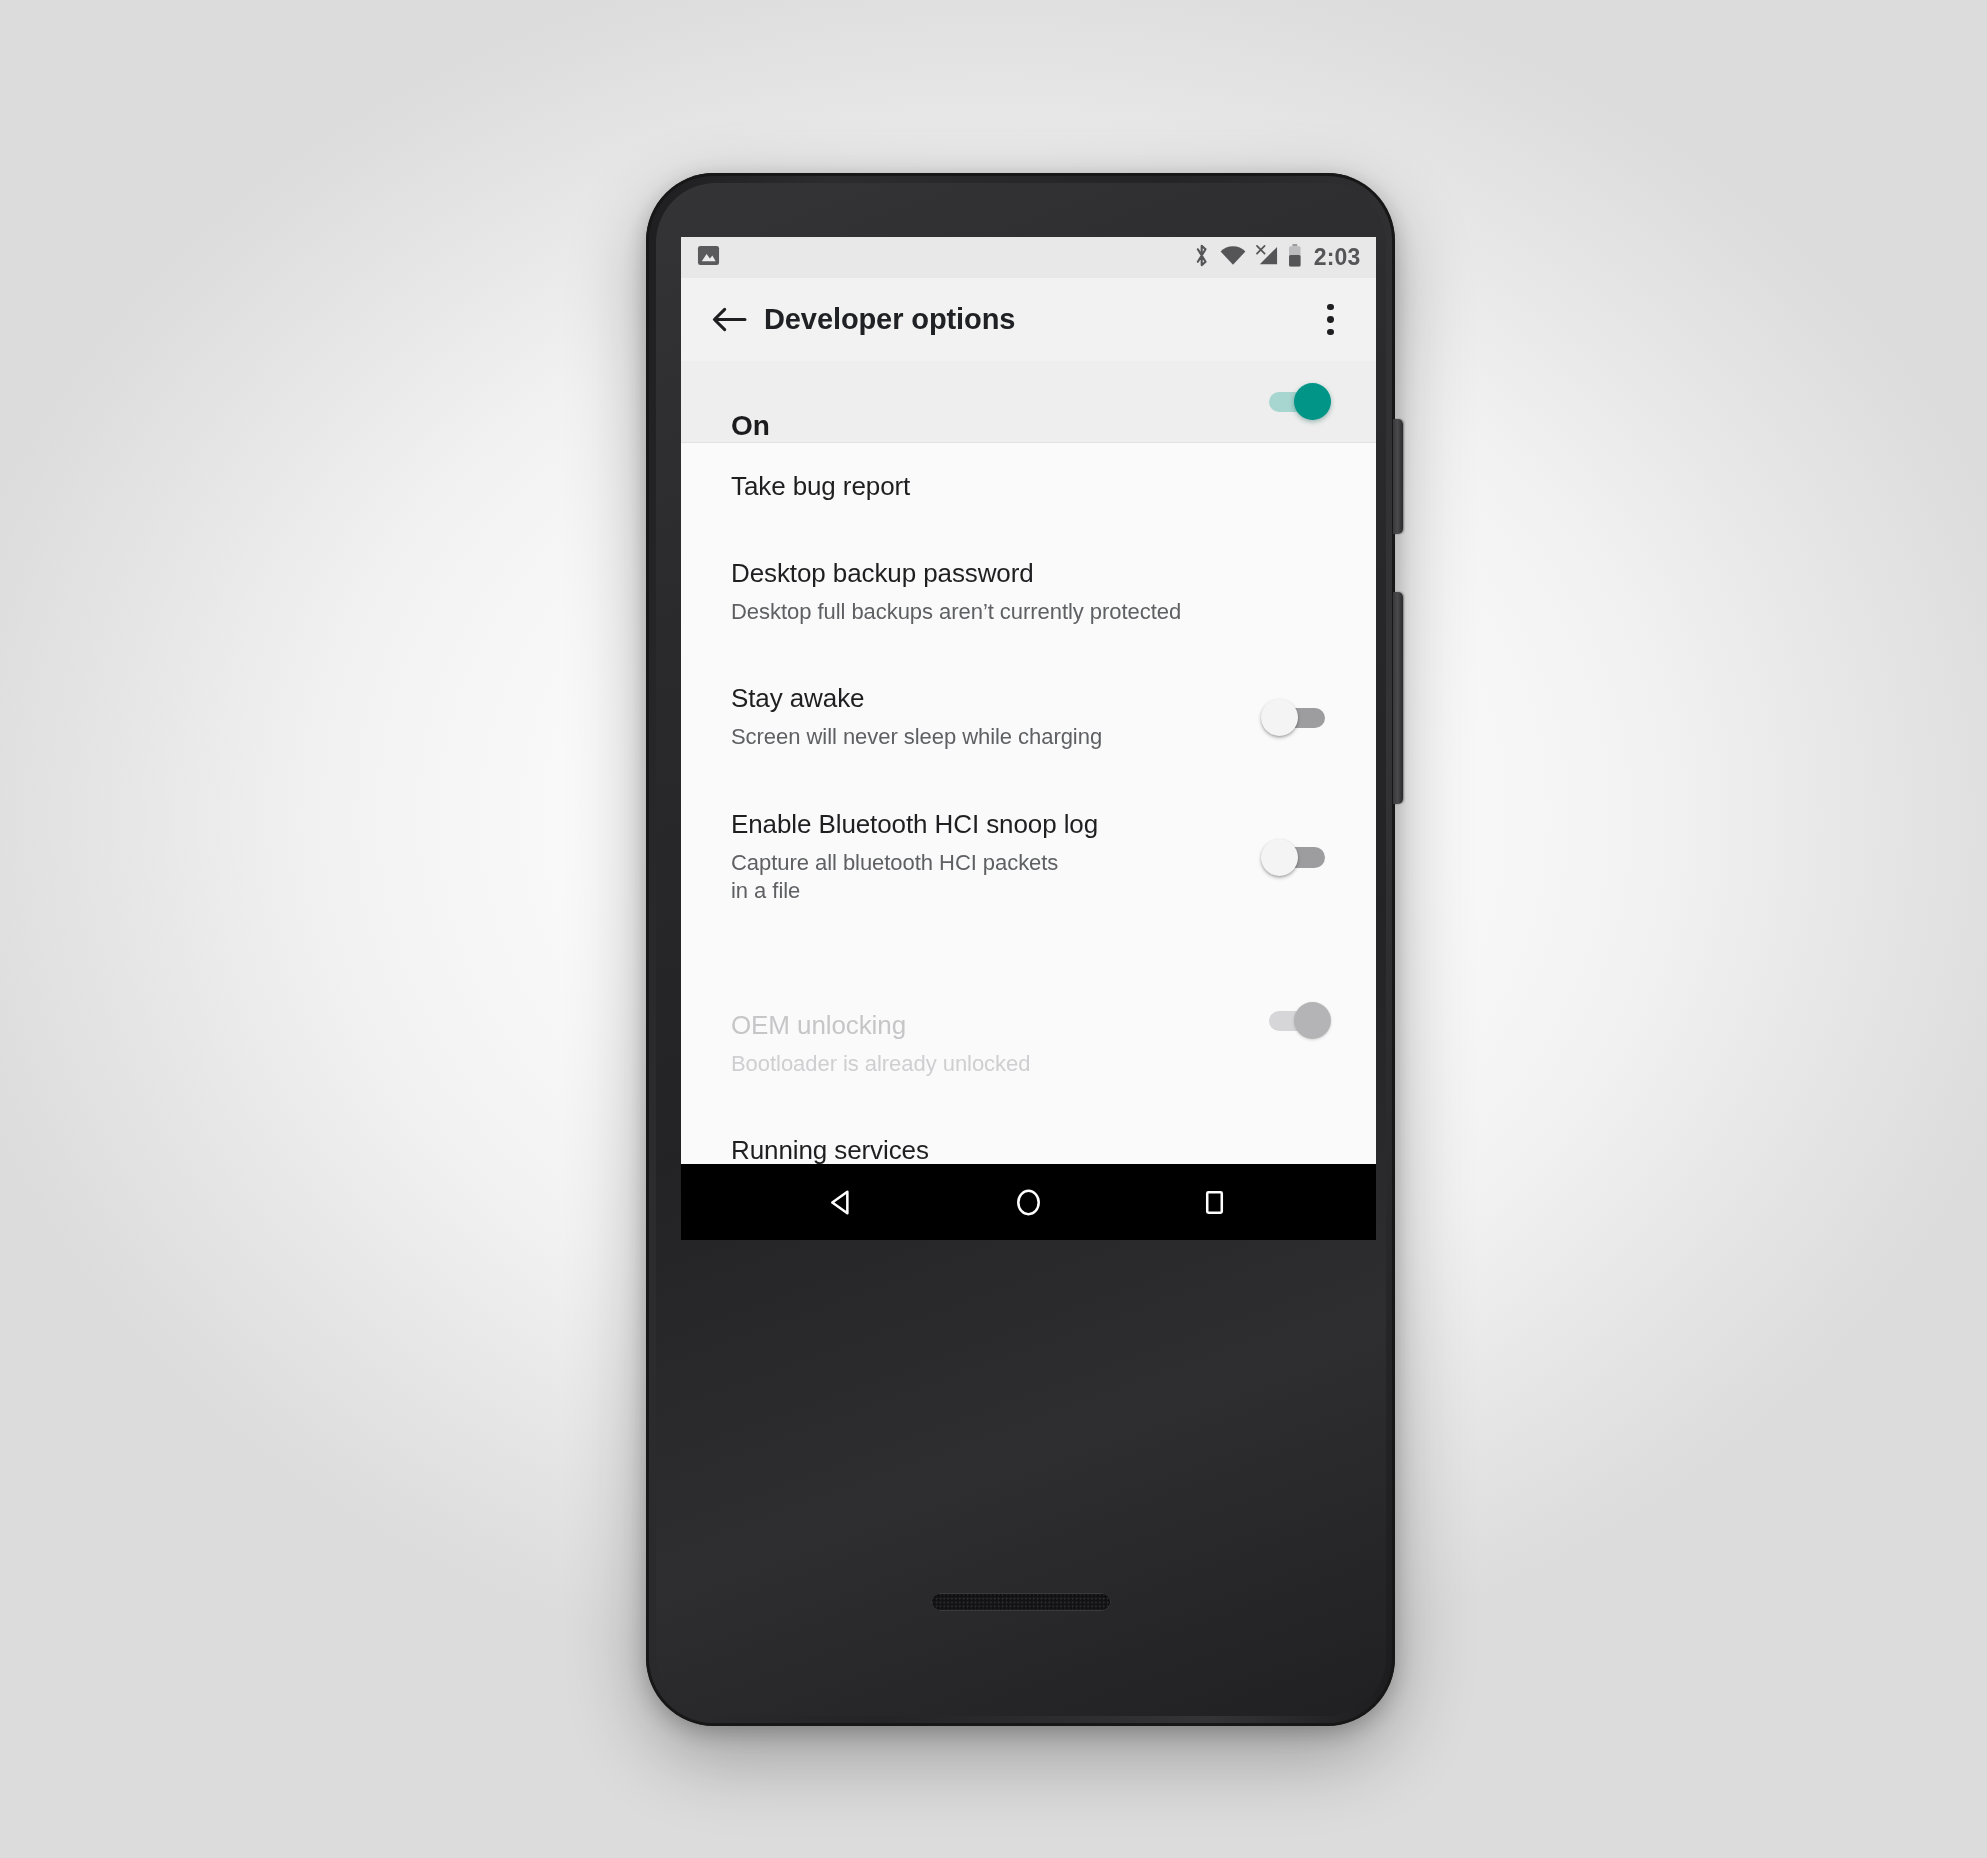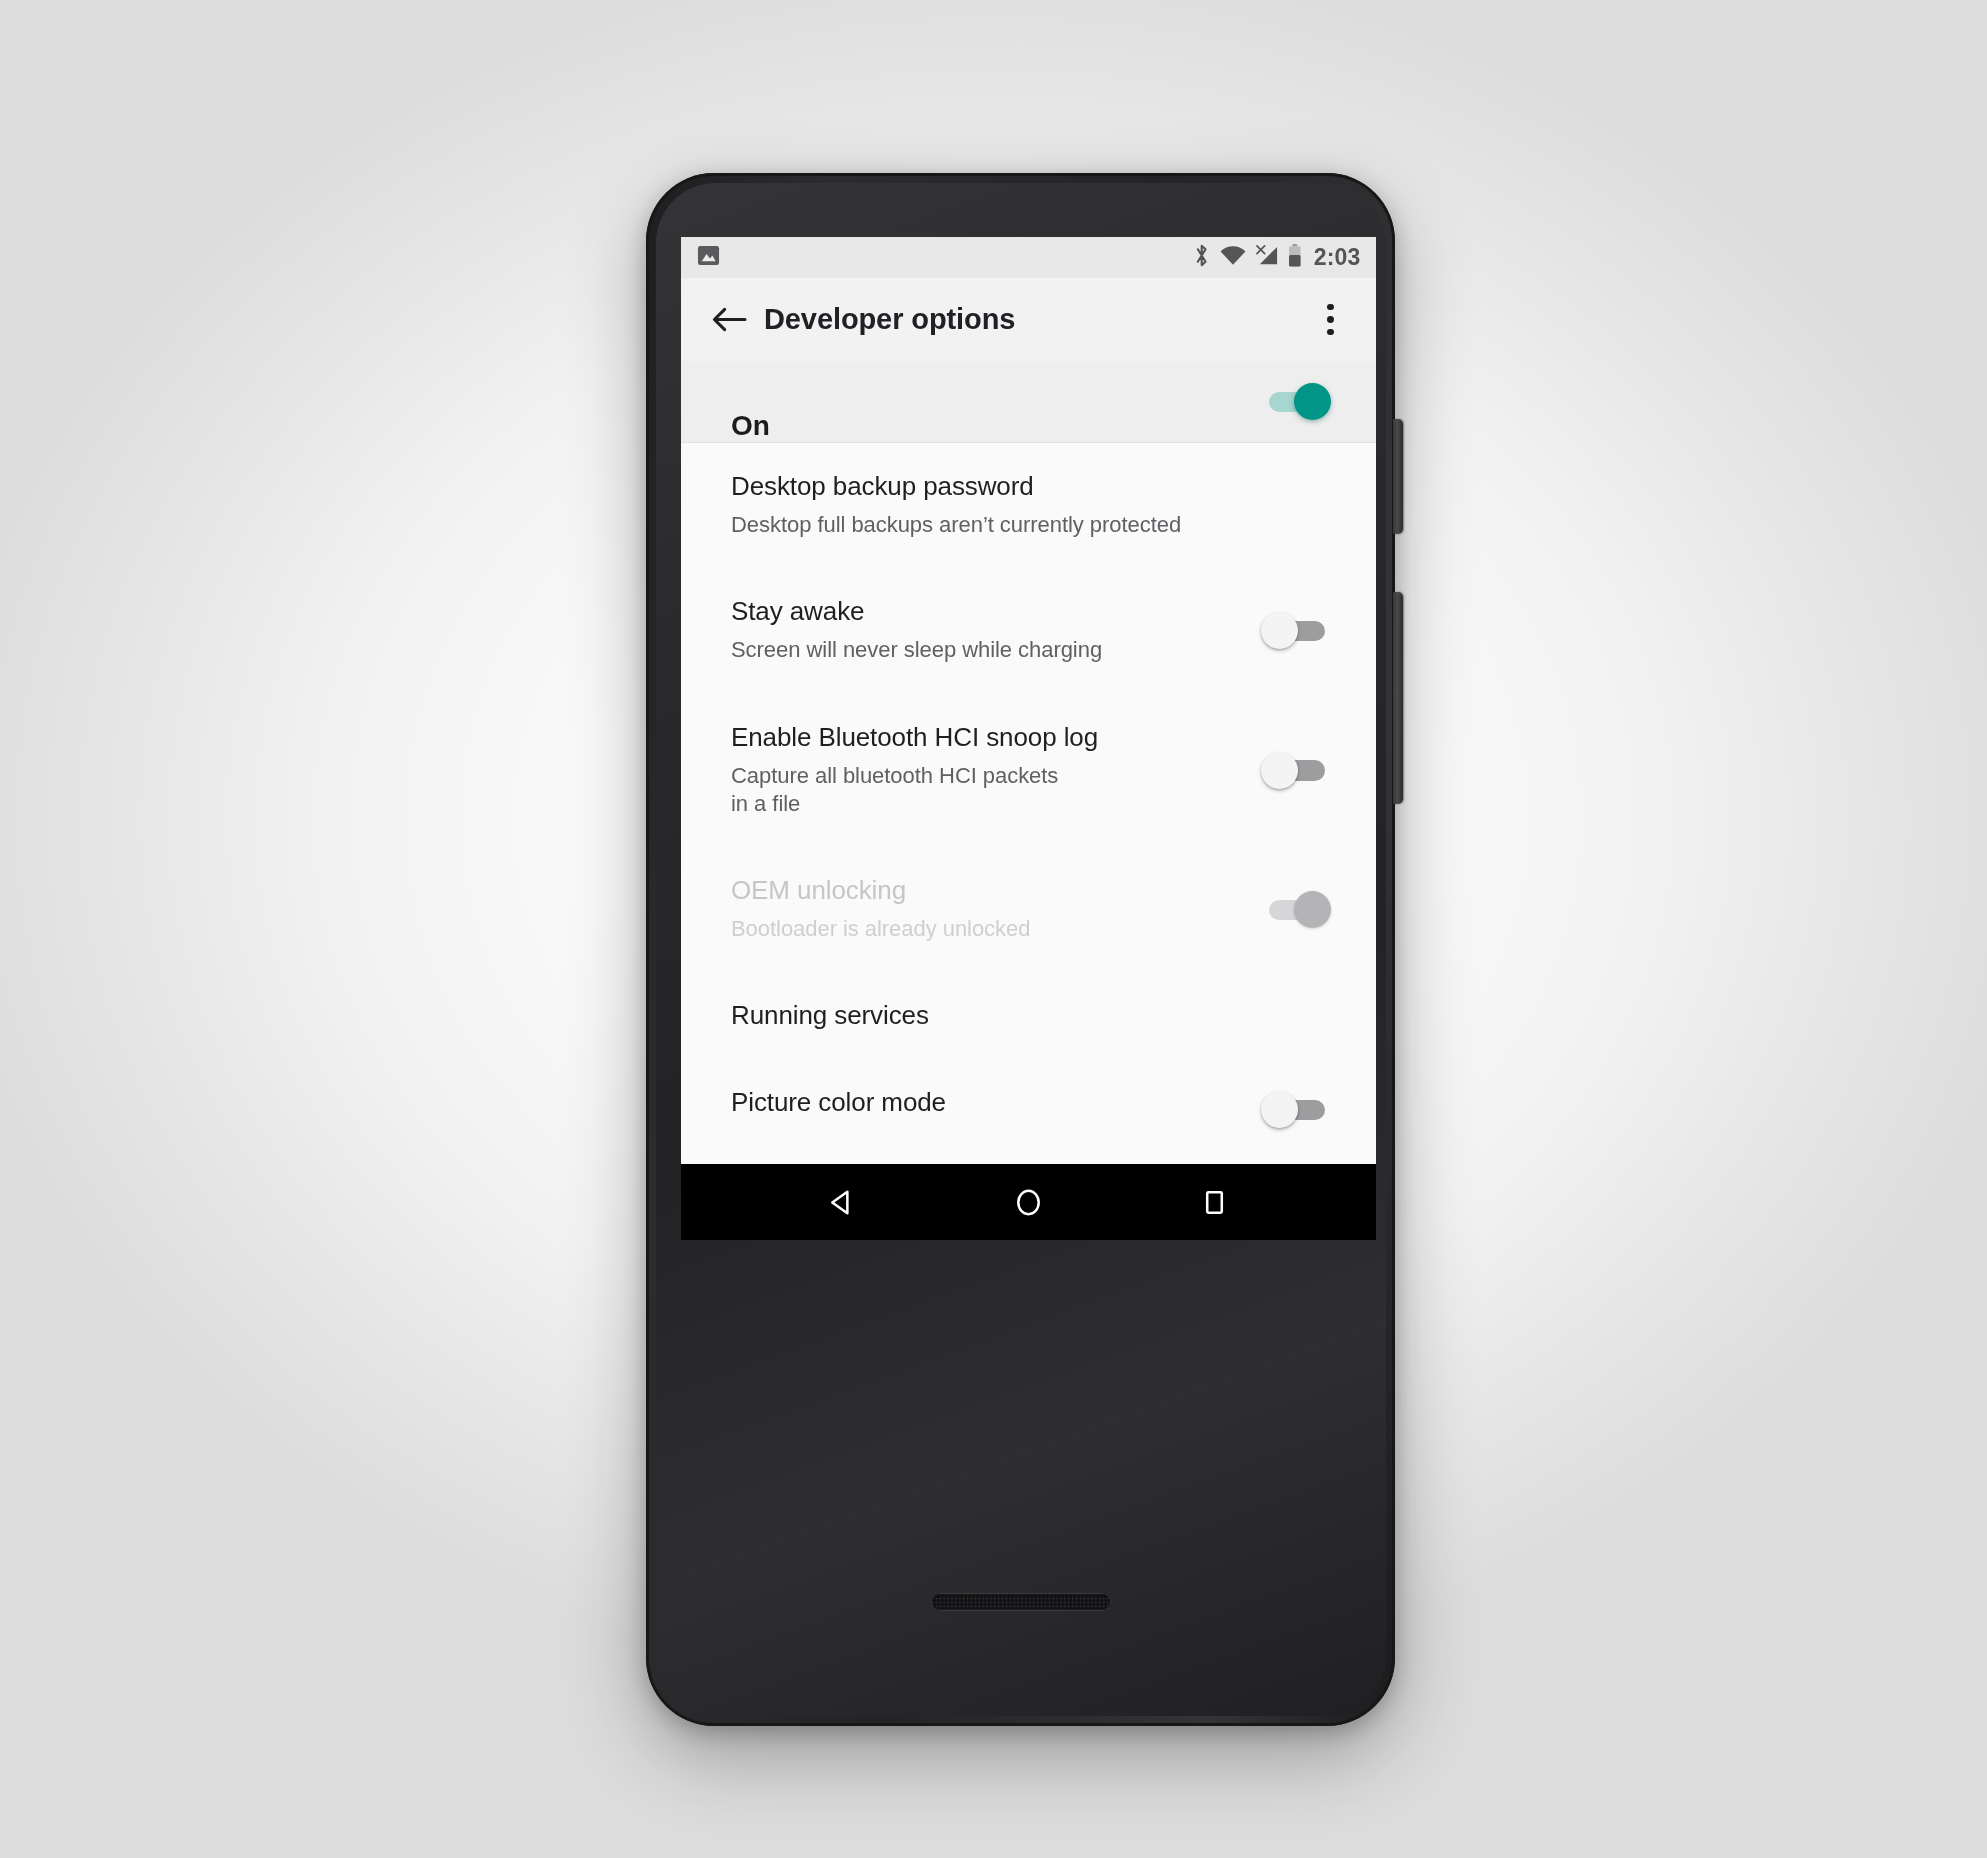--- a/index.html
+++ b/index.html
@@ -201,21 +201,21 @@
     line-height: 1.12;
     letter-spacing: -0.1px;
   }
   .setting-summary {
     font-size: 22px;
     color: #5f6063;
     line-height: 1.28;
     margin-top: 10px;
     letter-spacing: -0.05px;
   }
-  .setting-row.disabled .setting-title { color: #c6c6c8; }
+  .setting-row.disabled .setting-title { color: #c6c6c8; margin-top: 48px; }
   .setting-row.disabled .setting-summary { color: #cfcfd1; }
 
   
   .switch-wrap {
     flex: 0 0 auto;
     width: 72px;
     height: 43px;
     position: relative;
     margin-left: 23px;
     align-self: center;
@@ -338,20 +338,25 @@
         <span id="master-label">On</span>
         <span class="switch-wrap on">
           <span class="switch-track"></span>
           <span class="switch-thumb"></span>
         </span>
       </div>
 
       <div id="settings-list">
           <div class="setting-row">
             <div class="setting-text">
+              <div class="setting-title">Take bug report</div>
+            </div>
+          </div>
+          <div class="setting-row">
+            <div class="setting-text">
               <div class="setting-title">Desktop backup password</div>
               <div class="setting-summary">Desktop full backups aren’t currently protected</div>
             </div>
           </div>
           <div class="setting-row">
             <div class="setting-text">
               <div class="setting-title">Stay awake</div>
               <div class="setting-summary">Screen will never sleep while charging</div>
             </div>
             <span class="switch-wrap off">

